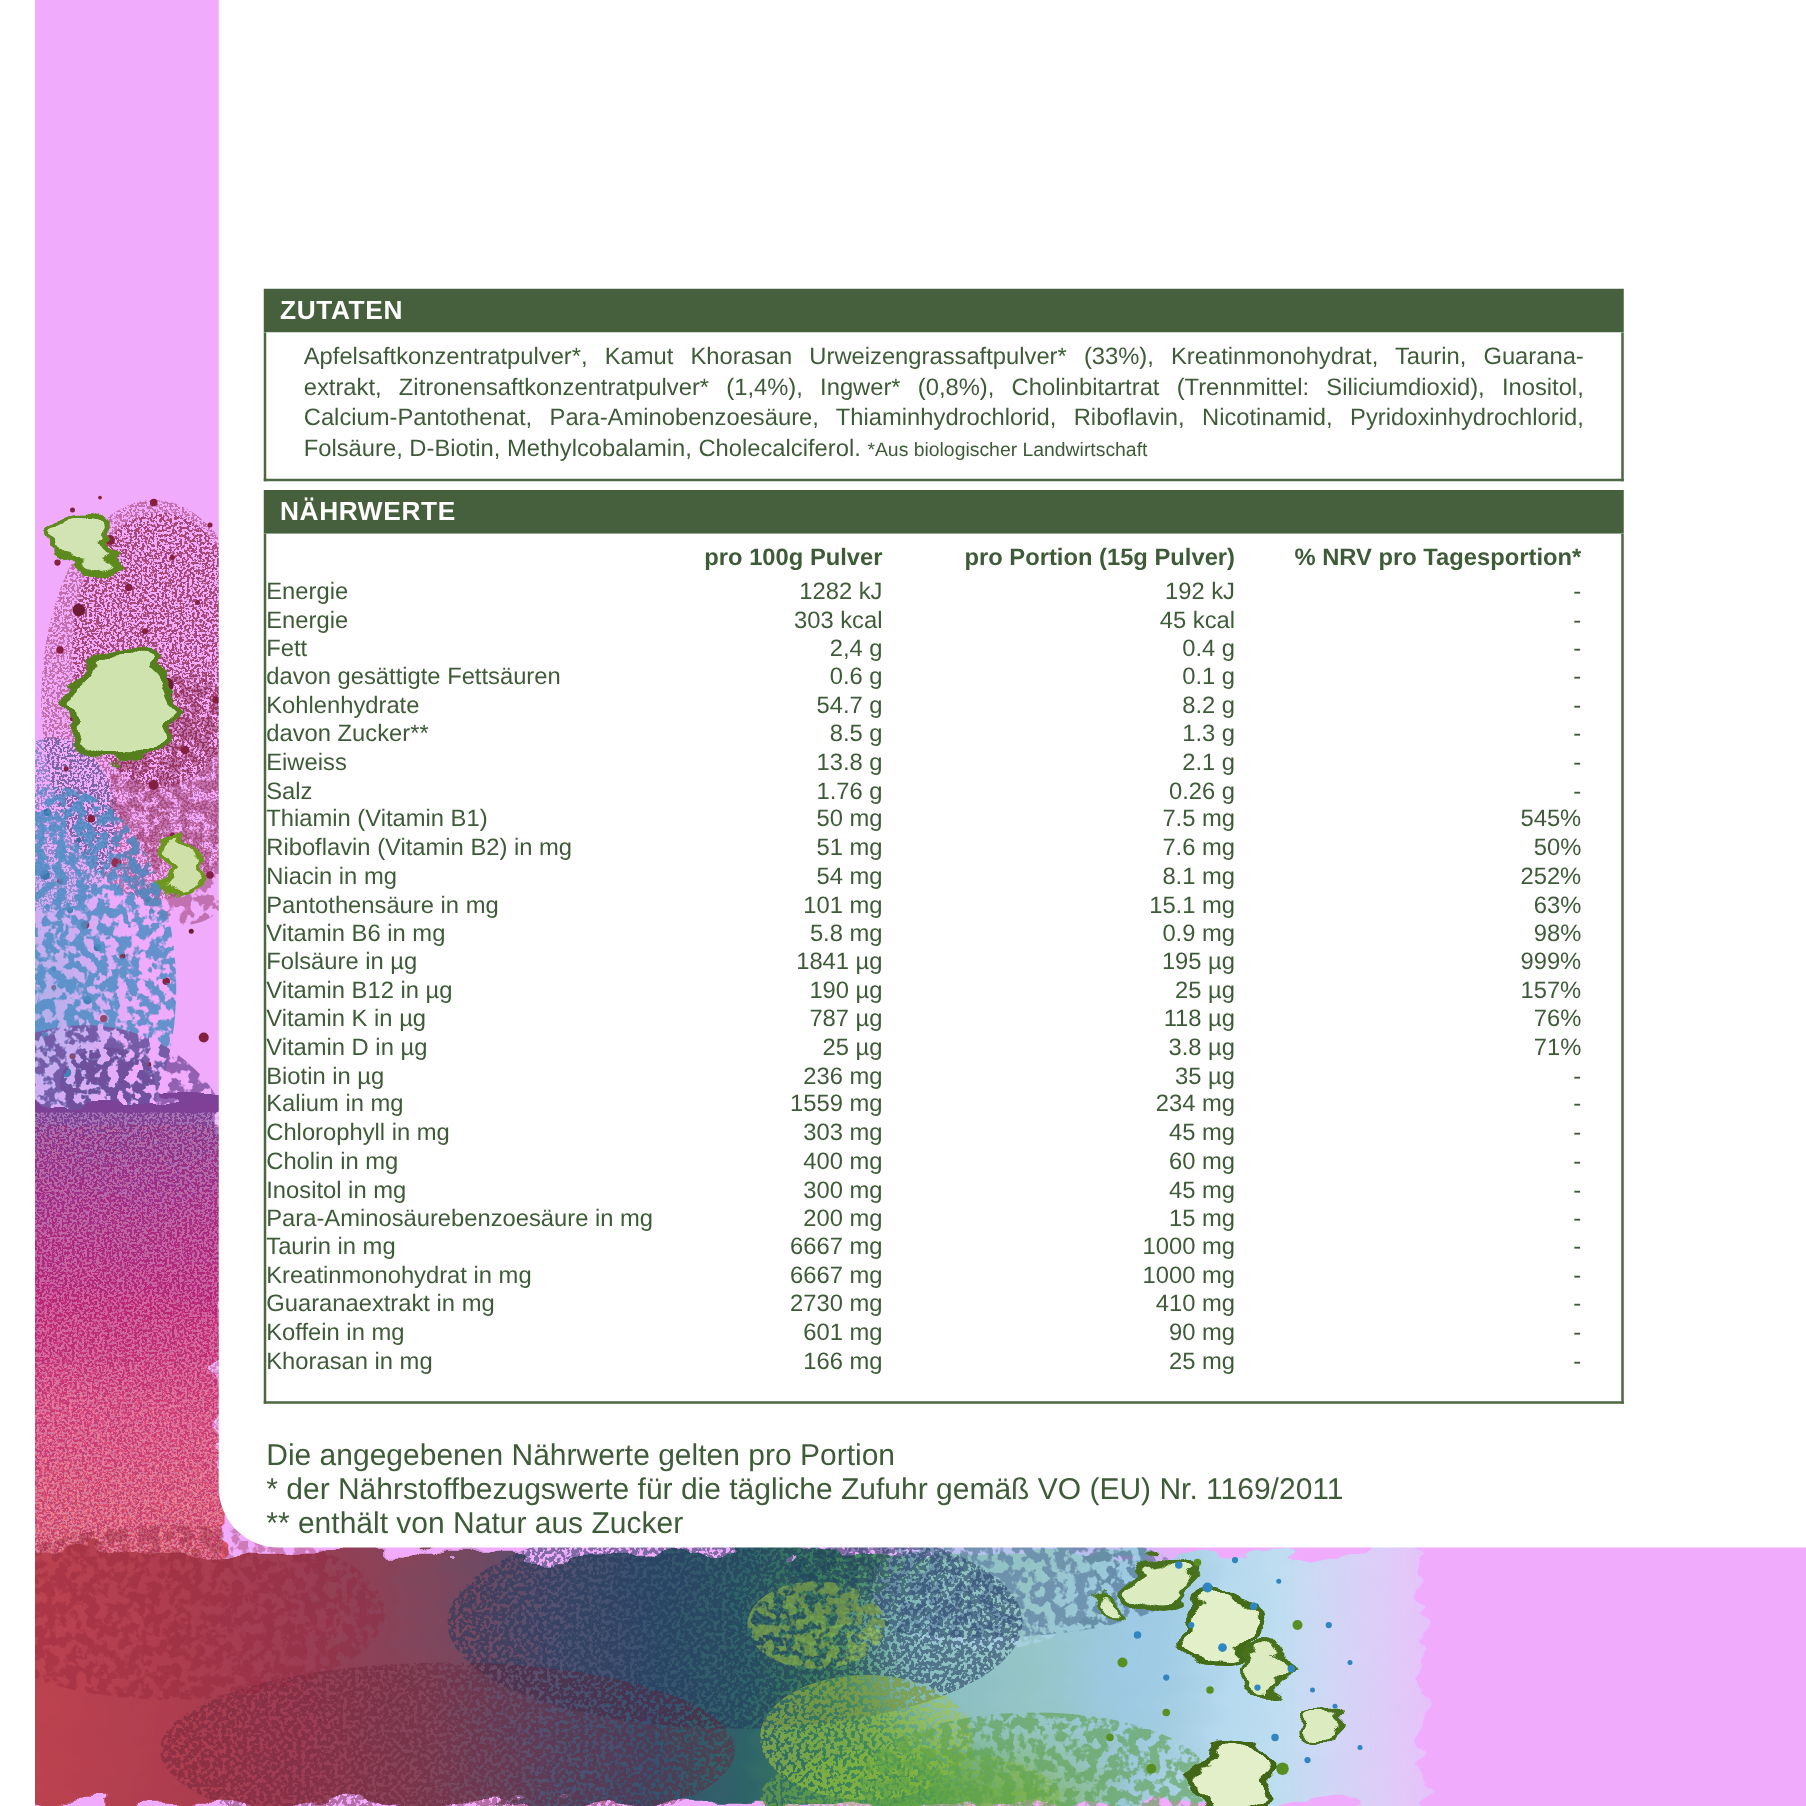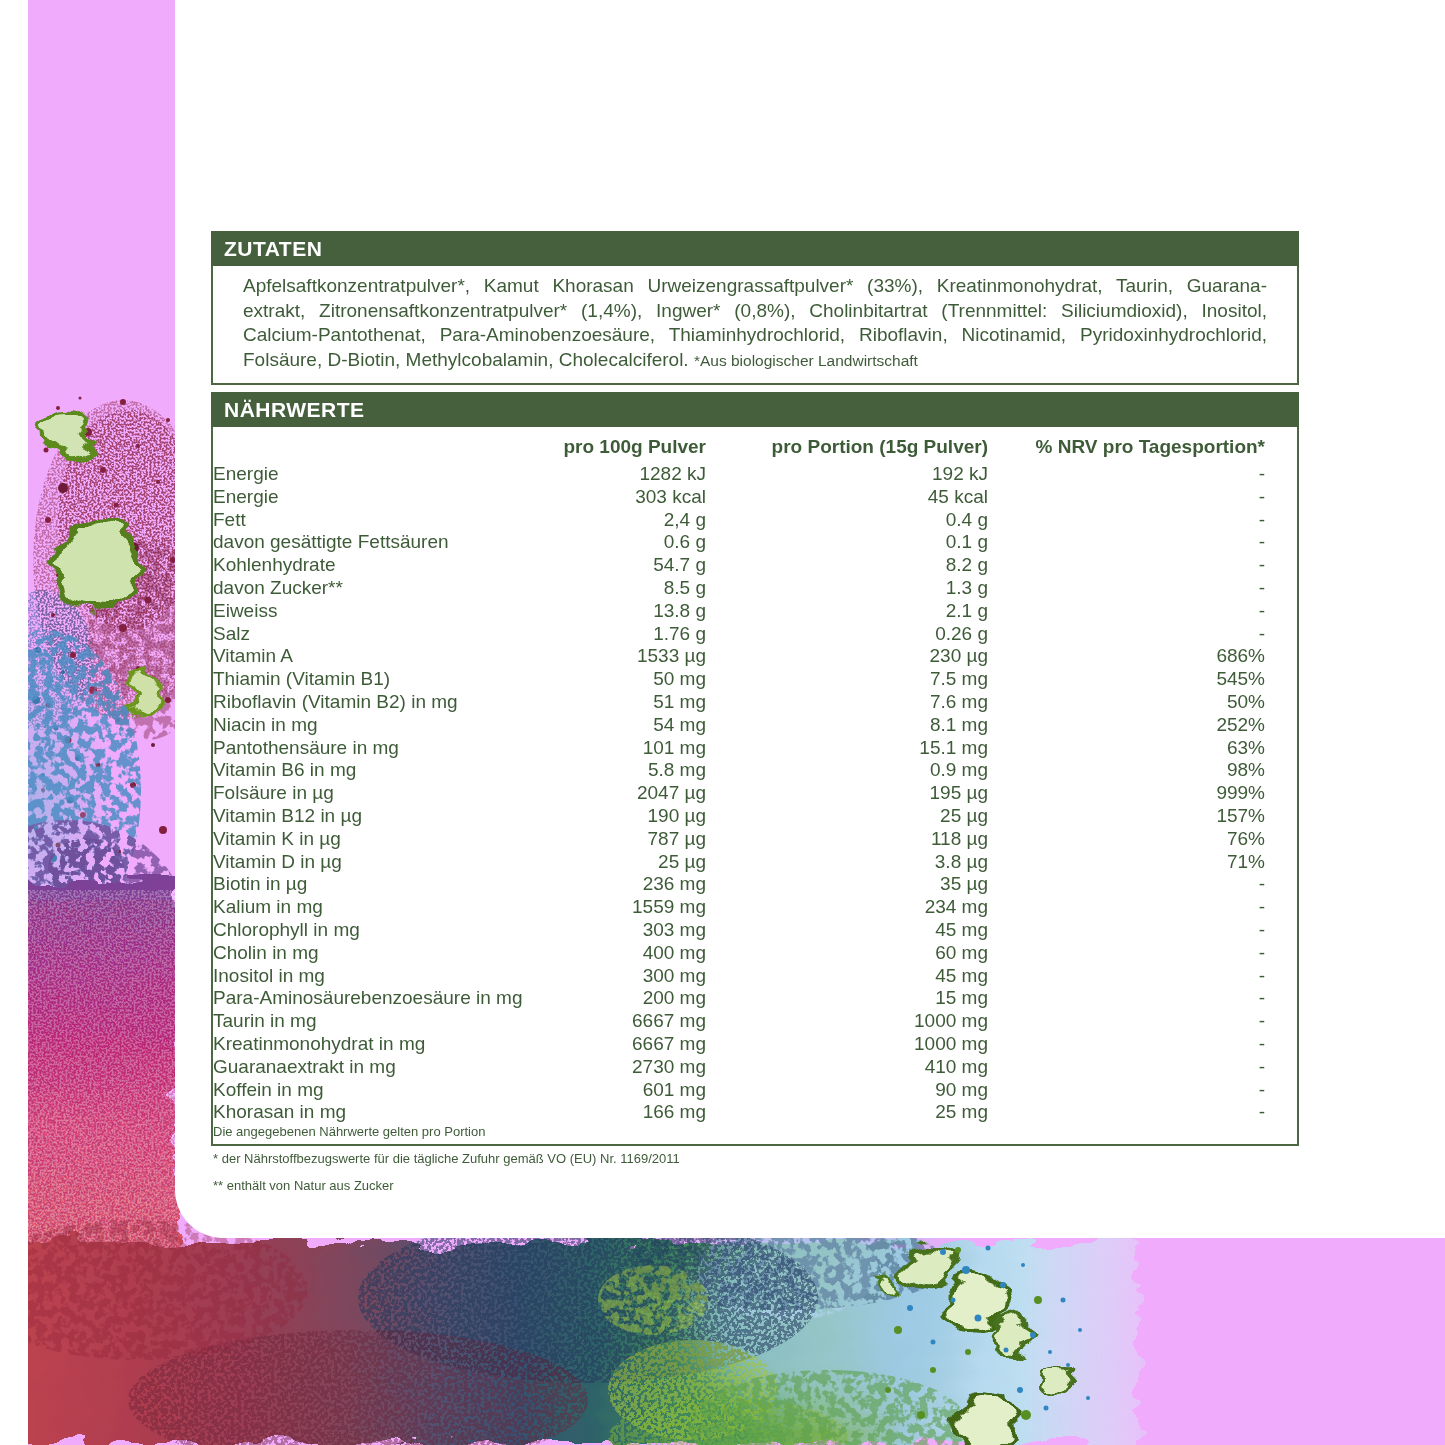--- a/index.html
+++ b/index.html
@@ -16,21 +16,21 @@
   .sec-body{background:#ffffff;border:2px solid #4c6742;border-top:none;box-sizing:border-box;}
   .zut-body{padding:8px 30px 10px;font-size:19px;line-height:24.5px;text-align:justify;}
   .zut-foot{font-size:15.5px;}
   .nw-body{padding:7px 32px 20px 0;}
   .thead{display:flex;font-weight:bold;font-size:19px;line-height:26px;margin-bottom:3px;}
   .trow{display:flex;font-size:19px;line-height:22.8px;}
   .c1{flex:1;white-space:nowrap;overflow:visible;}
   .c2{width:150px;text-align:right;white-space:nowrap;}
   .c3{width:282px;text-align:right;white-space:nowrap;}
   .c4{width:277px;text-align:right;white-space:nowrap;}
-  .footnotes{position:absolute;left:185px;top:1118px;width:980px;font-size:13px;line-height:27px;}
+  .footnotes{position:absolute;left:185px;top:1151px;width:980px;font-size:24px;line-height:27px;}
 </style>
 </head>
 <body>
 
 <div class="page">
 
   <svg class="bg" width="1445" height="1445" viewBox="0 0 1445 1445">
     <defs>
       <filter id="rough" x="-10%" y="-10%" width="120%" height="120%">
         <feTurbulence type="fractalNoise" baseFrequency="0.018 0.045" numOctaves="3" seed="11" result="t"></feTurbulence>
@@ -289,26 +289,20 @@
     <span class="c4">-</span>
   </div>
 
   <div class="trow">
     <span class="c1">Salz</span>
     <span class="c2">1.76 g</span>
     <span class="c3">0.26 g</span>
     <span class="c4">-</span>
   </div>
 
-  <div class="trow">
-    <span class="c1">Vitamin A</span>
-    <span class="c2">1533 µg</span>
-    <span class="c3">230 µg</span>
-    <span class="c4">686%</span>
-  </div>
 
   <div class="trow">
     <span class="c1">Thiamin (Vitamin B1)</span>
     <span class="c2">50 mg</span>
     <span class="c3">7.5 mg</span>
     <span class="c4">545%</span>
   </div>
 
   <div class="trow">
     <span class="c1">Riboflavin (Vitamin B2) in mg</span>
@@ -333,21 +327,21 @@
 
   <div class="trow">
     <span class="c1">Vitamin B6 in mg</span>
     <span class="c2">5.8 mg</span>
     <span class="c3">0.9 mg</span>
     <span class="c4">98%</span>
   </div>
 
   <div class="trow">
     <span class="c1">Folsäure in µg</span>
-    <span class="c2">2047 µg</span>
+    <span class="c2">1841 µg</span>
     <span class="c3">195 µg</span>
     <span class="c4">999%</span>
   </div>
 
   <div class="trow">
     <span class="c1">Vitamin B12 in µg</span>
     <span class="c2">190 µg</span>
     <span class="c3">25 µg</span>
     <span class="c4">157%</span>
   </div>

